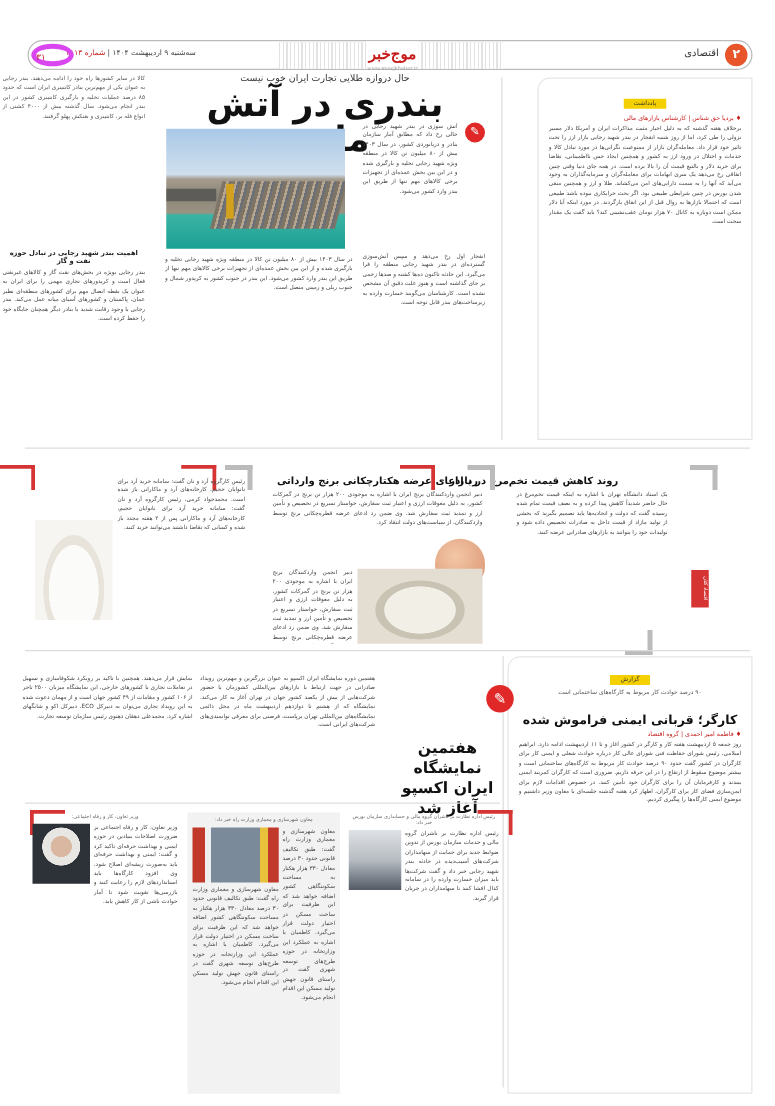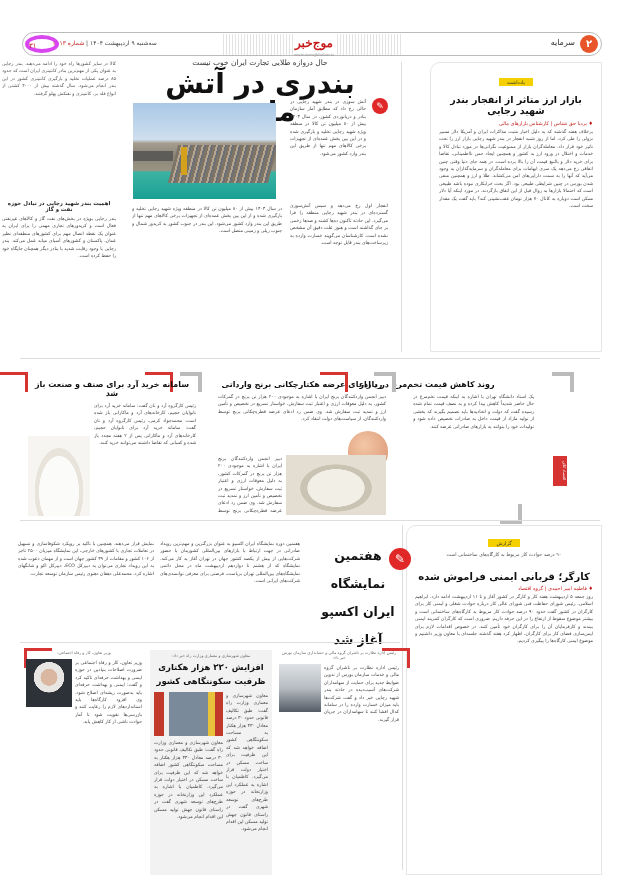--- a/index.html
+++ b/index.html
@@ -25,30 +25,29 @@
 .vrule{position:absolute;width:1px;background:#ddd}
 .hrule{position:absolute;height:1px;background:#ddd}
 .rcircle{position:absolute;border-radius:50%;background:#e02828;color:#fff;text-align:center;font-weight:bold}
 .photo{position:absolute;overflow:hidden}
 </style>
 </head>
 <body>
 
 <div class="hdr">
   <div class="secnum">۲</div>
-  <div class="secname">سرمایه</div>
+  <div class="secname">اقتصادی</div>
   <div class="logo-bg"></div>
   <div class="logo"><span>موج‌خبر</span><small>www.mowjkhabar.ir</small></div>
   <div class="date"><b style="font-weight:normal">سه‌شنبه ۹ اردیبهشت ۱۴۰۴</b> | <span>شماره ۳۱۱۳</span></div>
   <div class="badge">۳۱</div>
 </div>
 
 <div class="box" style="right:18px;top:62px;width:172px;height:290px;border:1px solid #e6e6e6;border-radius:10px 0 0 0;padding:6px 8px">
   <div style="text-align:center"><span class="tag">یادداشت</span></div>
-  <div class="h1" style="font-size:9.5px;margin-top:6px">بازار ارز متاثر از انفجار بندر شهید رجایی</div>
   <div class="redh" style="margin-top:4px">♦ بردیا حق شناس | کارشناس بازارهای مالی</div>
   <div class="txt" style="height:236px;margin-top:2px">برخلاف هفته گذشته که به دلیل اخبار مثبت مذاکرات ایران و آمریکا دلار مسیر نزولی را طی کرد، اما از روز شنبه انفجار در بندر شهید رجایی بازار ارز را تحت تاثیر خود قرار داد. معامله‌گران بازار از ممنوعیت نگرانی‌ها در مورد تبادل کالا و خدمات و اختلال در ورود ارز به کشور و همچنین ایجاد حس نااطمینانی، تقاضا برای خرید دلار و بالتبع قیمت آن را بالا برده است. در همه جای دنیا وقتی چنین اتفاقی رخ می‌دهد یک سری ابهامات برای معامله‌گران و سرمایه‌گذاران به وجود می‌آید که آنها را به سمت دارایی‌های امن می‌کشاند. طلا و ارز و همچنین منفی شدن بورس در چنین شرایطی طبیعی بود. اگر بحث خرابکاری نبوده باشد طبیعی است که احتمالا بازارها به روال قبل از این اتفاق بازگردند. در مورد اینکه آیا دلار ممکن است دوباره به کانال ۷۰ هزار تومان عقب‌نشینی کند؟ باید گفت یک مقدار سخت است.</div>
 </div>
 <div class="vrule" style="left:401px;top:62px;height:290px"></div>
 
 <div class="box kicker" style="left:130px;top:58px;width:260px;font-size:7.5px;color:#333">حال دروازه طلایی تجارت ایران خوب نیست</div>
 <div class="box h1" style="left:130px;top:70px;width:260px;font-size:28px;line-height:28px">بندری در آتش مانده</div>
 
 <div class="photo" style="left:133px;top:103px;width:143px;height:96px;background:linear-gradient(180deg,#a9c8e6 0%,#cfdfee 38%,#a59c8e 42%,#8a8578 55%,#9a9383 70%,#3bb3a3 72%,#1aa093 100%)">
   <div style="position:absolute;left:40px;top:42px;width:100px;height:38px;background:repeating-linear-gradient(90deg,#7d7466 0 3px,#b5a58f 3px 5px,#6b6f77 5px 7px);transform:skewX(-15deg)"></div>
@@ -98,40 +97,39 @@
   <div class="h1" style="font-size:8px;margin-top:2px">رد ادعای عرضه هکتار‌چکانی برنج وارداتی</div>
   <div class="txt" style="height:60px;margin-top:4px">دبیر انجمن واردکنندگان برنج ایران با اشاره به موجودی ۲۰۰ هزار تن برنج در گمرکات کشور، به دلیل معوقات ارزی و اعتبار ثبت سفارش، خواستار تسریع در تخصیص و تأمین ارز و تمدید ثبت سفارش شد. وی ضمن رد ادعای عرضه قطره‌چکانی برنج توسط واردکنندگان، از سیاست‌های دولت انتقاد کرد.</div>
   <div style="display:flex;gap:4px;margin-top:2px">
     <div style="width:100px;height:60px;background:radial-gradient(ellipse at 50% 55%,#f2efe6 0 40%,#c9c3b4 41% 50%,#e4ddd1 51%)"></div>
     <div class="txt" style="flex:1;height:60px">دبیر انجمن واردکنندگان برنج ایران با اشاره به موجودی ۲۰۰ هزار تن برنج در گمرکات کشور، به دلیل معوقات ارزی و اعتبار ثبت سفارش، خواستار تسریع در تخصیص و تأمین ارز و تمدید ثبت سفارش شد. وی ضمن رد ادعای عرضه قطره‌چکانی برنج توسط واردکنندگان، از سیاست‌های دولت انتقاد کرد.</div>
   </div>
 </div>
 
 <div class="corner-r" style="right:592px;top:372px;border-right:3px solid #d63333"></div>
 <div class="box" style="left:22px;top:378px;width:180px;height:136px;padding:0 6px">
-  <div class="h1" style="font-size:8px;margin-top:2px">سامانه خرید آرد برای صنف و صنعت باز شد</div>
   <div style="display:flex;gap:4px;margin-top:4px">
     <div class="txt" style="flex:1;height:124px">رئیس کارگروه آرد و نان گفت: سامانه خرید آرد برای نانوایان حجیم، کارخانه‌های آرد و ماکارانی باز شده است. محمدجواد کرمی، رئیس کارگروه آرد و نان گفت: سامانه خرید آرد برای نانوایان حجیم، کارخانه‌های آرد و ماکارانی پس از ۲ هفته مجدد باز شده و کسانی که تقاضا داشتند می‌توانند خرید کنند.</div>
     <div style="width:62px;height:80px;margin-top:34px;background:radial-gradient(ellipse at 50% 70%,#fbfbf9 0 45%,#e8e4dc 46% 55%,#f6f5f2 56%)"></div>
   </div>
 </div>
 <div class="corner-grey-l" style="left:180px;top:372px;transform:scaleX(-1)"></div>
 
 <div class="hrule" style="left:20px;top:520px;width:580px"></div>
 <div class="box" style="right:18px;top:525px;width:196px;height:350px;border:1px solid #e6e6e6;border-radius:10px 0 0 0;padding:4px 8px">
   <div style="text-align:center"><span class="tag">گزارش</span></div>
   <div class="kicker" style="font-size:4.8px;margin-top:3px">۹۰ درصد حوادث کار مربوط به کارگاه‌های ساختمانی است</div>
   <div class="h1" style="font-size:10px;margin-top:14px">کارگر؛ قربانی ایمنی فراموش شده</div>
   <div class="redh" style="margin-top:3px">♦ فاطمه امیر احمدی | گروه اقتصاد</div>
   <div class="txt" style="height:300px;margin-top:2px">روز جمعه ۵ اردیبهشت هفته کار و کارگر در کشور آغاز و تا ۱۱ اردیبهشت ادامه دارد. ابراهیم اسلامی، رئیس شورای حفاظت فنی شورای عالی کار درباره حوادث شغلی و ایمنی کار برای کارگران در کشور گفت حدود ۹۰ درصد حوادث کار مربوط به کارگاه‌های ساختمانی است و بیشتر موضوع سقوط از ارتفاع را در این حرفه داریم. ضروری است که کارگران کمربند ایمنی ببندند و کارفرمایان آن را برای کارگران خود تأمین کنند. در خصوص اقدامات لازم برای ایمن‌سازی فضای کار برای کارگران، اظهار کرد هفته گذشته جلسه‌ای با معاون وزیر داشتیم و موضوع ایمنی کارگاه‌ها را پیگیری کردیم.</div>
 </div>
 <div class="vrule" style="left:402px;top:525px;height:345px"></div>
 
 <div class="rcircle" style="left:389px;top:548px;width:22px;height:22px;font-size:12px;line-height:22px">✎</div>
-<div class="box h1" style="left:308px;top:542px;width:100px;font-size:12.5px;line-height:28px">
+<div class="box h1" style="left:308px;top:590px;width:100px;font-size:12.5px;line-height:16px">
   <div>هفتمین نمایشگاه</div>
   <div>ایران اکسپو</div>
   <div>آغاز شد</div>
 </div>
 <div class="box" style="left:160px;top:540px;width:140px;height:98px">
   <div class="txt" style="height:98px">هفتمین دوره نمایشگاه ایران اکسپو به عنوان بزرگترین و مهم‌ترین رویداد صادراتی در جهت ارتباط با بازارهای بین‌المللی کشورمان با حضور شرکت‌هایی از بیش از یکصد کشور جهان در تهران آغاز به کار می‌کند. نمایشگاه که از هشتم تا دوازدهم اردیبهشت ماه در محل دائمی نمایشگاه‌های بین‌المللی تهران برپاست، فرصتی برای معرفی توانمندی‌های شرکت‌های ایرانی است.</div>
 </div>
 <div class="box" style="left:18px;top:540px;width:136px;height:98px">
   <div class="txt" style="height:98px">نمایش قرار می‌دهند. همچنین با تاکید بر رویکرد شکوفاسازی و تسهیل در تعاملات تجاری با کشورهای خارجی، این نمایشگاه میزبان ۲۵۰۰ تاجر از ۱۰۶ کشور و مقامات از ۴۹ کشور جهان است و از مهمان دعوت شده به این رویداد تجاری می‌توان به دبیرکل ECO، دبیرکل اکو و شانگهای اشاره کرد. محمدعلی دهقان دهنوی رئیس سازمان توسعه تجارت.</div>
 </div>
@@ -142,21 +140,20 @@
 <div class="box" style="left:275px;top:650px;width:128px;height:225px;padding:0 4px">
   <div style="font-size:4px;color:#666;text-align:center">رئیس اداره نظارت بر ناشران گروه مالی و حسابداری سازمان بورس خبر داد:</div>
   <div style="display:flex;gap:3px;margin-top:4px">
     <div class="txt" style="flex:1;height:180px">رئیس اداره نظارت بر ناشران گروه مالی و خدمات سازمان بورس از تدوین ضوابط جدید برای حمایت از سهامداران شرکت‌های آسیب‌دیده در حادثه بندر شهید رجایی خبر داد و گفت شرکت‌ها باید میزان خسارت وارده را در سامانه کدال افشا کنند تا سهامداران در جریان قرار گیرند.</div>
     <div style="width:42px;height:48px;background:linear-gradient(180deg,#dfe2e5,#b6bcc2 50%,#555b66)"></div>
   </div>
 </div>
 
 <div class="box" style="left:150px;top:650px;width:122px;height:225px;background:#f2f2f2;padding:3px 4px">
   <div style="font-size:4px;color:#666;text-align:center">معاون شهرسازی و معماری وزارت راه خبر داد:</div>
-  <div class="h1" style="font-size:8.5px;line-height:14px;margin-top:2px">افزایش ۳۳۰ هزار هکتاری ظرفیت سکونتگاهی کشور</div>
   <div style="display:flex;gap:3px;margin-top:4px">
     <div class="txt" style="width:42px;height:180px">معاون شهرسازی و معماری وزارت راه گفت: طبق تکالیف قانونی حدود ۳۰ درصد معادل ۳۳۰ هزار هکتار به مساحت سکونتگاهی کشور اضافه خواهد شد که این ظرفیت برای ساخت مسکن در اختیار دولت قرار می‌گیرد. کاظمیان با اشاره به عملکرد این وزارتخانه در حوزه طرح‌های توسعه شهری گفت در راستای قانون جهش تولید مسکن این اقدام انجام می‌شود.</div>
     <div style="flex:1">
       <div style="height:44px;background:linear-gradient(90deg,#c0392b 0 14%,#eef0ee 14% 22%,#7a8a9a 22% 78%,#e8c23b 78% 88%,#c0392b 88%)"></div>
       <div class="txt" style="height:134px;margin-top:3px">معاون شهرسازی و معماری وزارت راه گفت: طبق تکالیف قانونی حدود ۳۰ درصد معادل ۳۳۰ هزار هکتار به مساحت سکونتگاهی کشور اضافه خواهد شد که این ظرفیت برای ساخت مسکن در اختیار دولت قرار می‌گیرد. کاظمیان با اشاره به عملکرد این وزارتخانه در حوزه طرح‌های توسعه شهری گفت در راستای قانون جهش تولید مسکن این اقدام انجام می‌شود.</div>
     </div>
   </div>
 </div>
 
 <div class="corner-l" style="left:24px;top:648px"></div>

